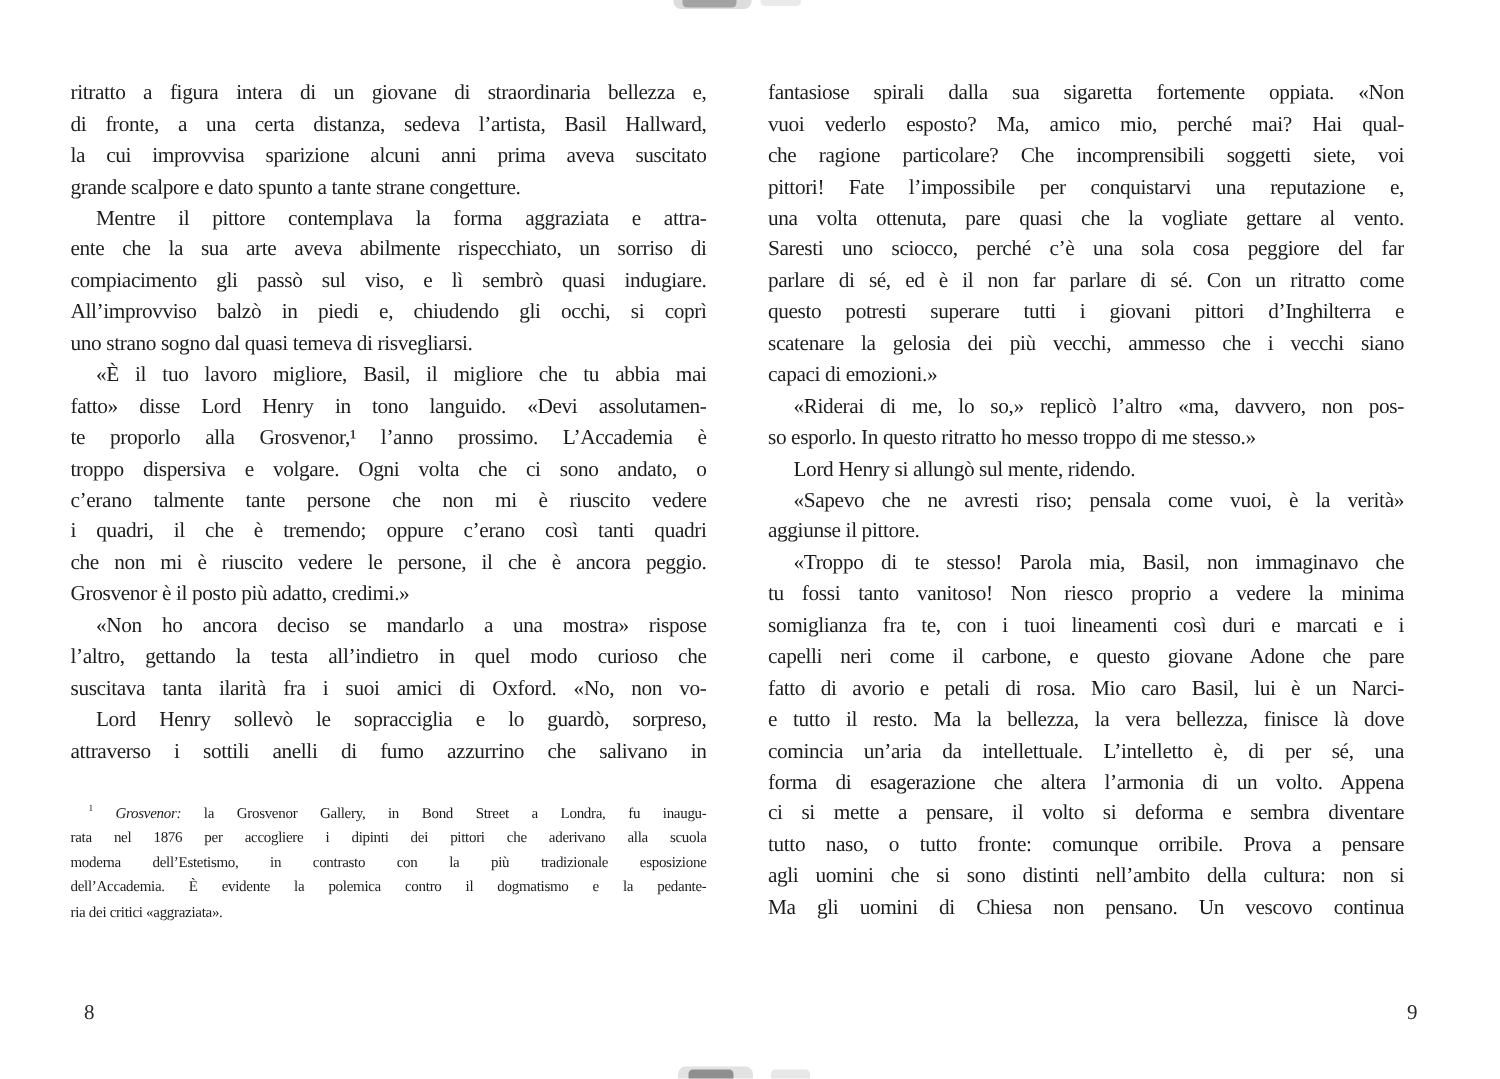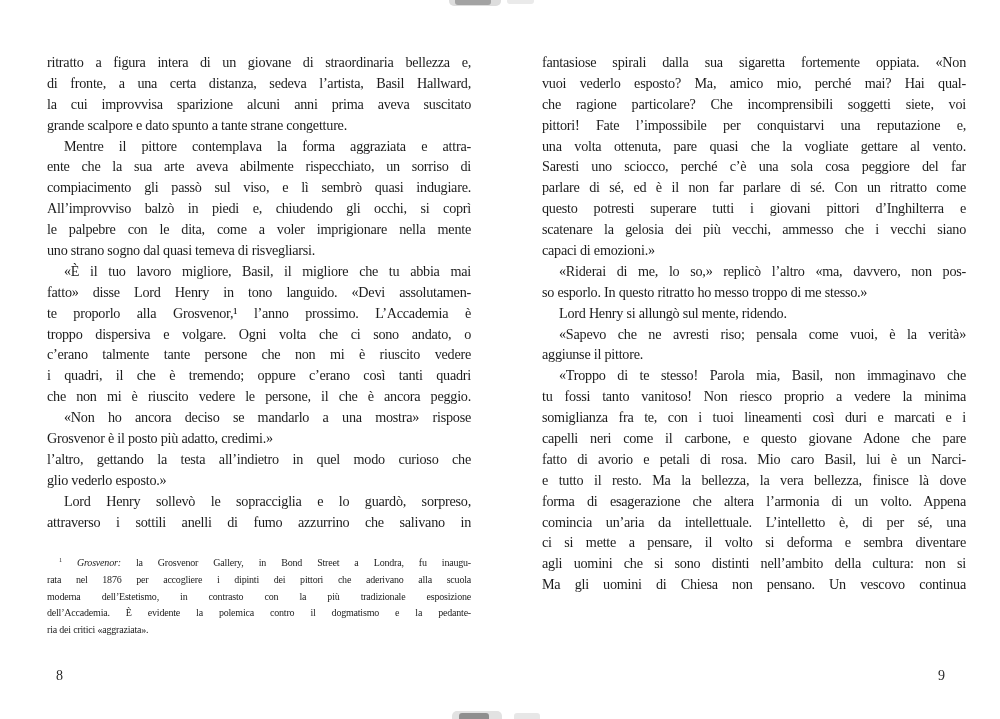--- a/index.html
+++ b/index.html
@@ -21,21 +21,21 @@
     inset: 0;
     background: #ffffff;
     padding-left: 28px;
   }
   .page {
     position: absolute;
     top: 52px;
     width: 424px;
   }
   #left-page  { left: 47px; }
-  #right-page { left: 542px; }
+  #right-page { left: 512px; }
 
   .line {
     font-size: 14.2px;
     letter-spacing: -0.25px;
     line-height: 20.9px;
     height: 20.9px;
     overflow: hidden;
     text-align: justify;
     white-space: normal;
   }
@@ -96,33 +96,32 @@
   <section class="page" id="left-page">
     <div class="paragraphs">
         <div class="line">ritratto a figura intera di un giovane di straordinaria bellezza e,<span class="j"></span></div>
         <div class="line">di fronte, a una certa distanza, sedeva l’artista, Basil Hallward,<span class="j"></span></div>
         <div class="line">la cui improvvisa sparizione alcuni anni prima aveva suscitato<span class="j"></span></div>
         <div class="line">grande scalpore e dato spunto a tante strane congetture.</div>
         <div class="line indent">Mentre il pittore contemplava la forma aggraziata e attra-<span class="j"></span></div>
         <div class="line">ente che la sua arte aveva abilmente rispecchiato, un sorriso di<span class="j"></span></div>
         <div class="line">compiacimento gli passò sul viso, e lì sembrò quasi indugiare.<span class="j"></span></div>
         <div class="line">All’improvviso balzò in piedi e, chiudendo gli occhi, si coprì<span class="j"></span></div>
-        <div class="line">le palpebre con le dita, come a voler imprigionare nella mente<span class="j"></span></div>
         <div class="line">uno strano sogno dal quasi temeva di risvegliarsi.</div>
         <div class="line indent">«È il tuo lavoro migliore, Basil, il migliore che tu abbia mai<span class="j"></span></div>
         <div class="line">fatto» disse Lord Henry in tono languido. «Devi assolutamen-<span class="j"></span></div>
         <div class="line">te proporlo alla Grosvenor,¹ l’anno prossimo. L’Accademia è<span class="j"></span></div>
         <div class="line">troppo dispersiva e volgare. Ogni volta che ci sono andato, o<span class="j"></span></div>
         <div class="line">c’erano talmente tante persone che non mi è riuscito vedere<span class="j"></span></div>
         <div class="line">i quadri, il che è tremendo; oppure c’erano così tanti quadri<span class="j"></span></div>
         <div class="line">che non mi è riuscito vedere le persone, il che è ancora peggio.<span class="j"></span></div>
+        <div class="line">Grosvenor è il posto più adatto, credimi.»</div>
         <div class="line indent">«Non ho ancora deciso se mandarlo a una mostra» rispose<span class="j"></span></div>
-        <div class="line">Grosvenor è il posto più adatto, credimi.»</div>
         <div class="line">l’altro, gettando la testa all’indietro in quel modo curioso che<span class="j"></span></div>
-        <div class="line">glio vederlo esposto.»</div>
+        <div class="line">suscitava tanta ilarità fra i suoi amici di Oxford. «No, non vo-<span class="j"></span></div>
         <div class="line indent">Lord Henry sollevò le sopracciglia e lo guardò, sorpreso,<span class="j"></span></div>
         <div class="line">attraverso i sottili anelli di fumo azzurrino che salivano in<span class="j"></span></div>
       </div>
     <div class="footnote">
         <div class="line indent"><sup>1</sup> <em>Grosvenor:</em> la Grosvenor Gallery, in Bond Street a Londra, fu inaugu-<span class="j"></span></div>
         <div class="line">rata nel 1876 per accogliere i dipinti dei pittori che aderivano alla scuola<span class="j"></span></div>
         <div class="line">moderna dell’Estetismo, in contrasto con la più tradizionale esposizione<span class="j"></span></div>
         <div class="line">dell’Accademia. È evidente la polemica contro il dogmatismo e la pedante-<span class="j"></span></div>
         <div class="line">ria dei critici «aggraziata».</div>
       </div>
@@ -144,23 +143,24 @@
         <div class="line">so esporlo. In questo ritratto ho messo troppo di me stesso.»</div>
         <div class="line indent">Lord Henry si allungò sul mente, ridendo.</div>
         <div class="line indent">«Sapevo che ne avresti riso; pensala come vuoi, è la verità»<span class="j"></span></div>
         <div class="line">aggiunse il pittore.</div>
         <div class="line indent">«Troppo di te stesso! Parola mia, Basil, non immaginavo che<span class="j"></span></div>
         <div class="line">tu fossi tanto vanitoso! Non riesco proprio a vedere la minima<span class="j"></span></div>
         <div class="line">somiglianza fra te, con i tuoi lineamenti così duri e marcati e i<span class="j"></span></div>
         <div class="line">capelli neri come il carbone, e questo giovane Adone che pare<span class="j"></span></div>
         <div class="line">fatto di avorio e petali di rosa. Mio caro Basil, lui è un Narci-<span class="j"></span></div>
         <div class="line">e tutto il resto. Ma la bellezza, la vera bellezza, finisce là dove<span class="j"></span></div>
+        <div class="line">comincia un’aria da intellettuale. L’intelletto è, di per sé, una<span class="j"></span></div>
         <div class="line">forma di esagerazione che altera l’armonia di un volto. Appena<span class="j"></span></div>
-        <div class="line">comincia un’aria da intellettuale. L’intelletto è, di per sé, una<span class="j"></span></div>
         <div class="line">ci si mette a pensare, il volto si deforma e sembra diventare<span class="j"></span></div>
+        <div class="line">tutto naso, o tutto fronte: comunque orribile. Prova a pensare<span class="j"></span></div>
         <div class="line">agli uomini che si sono distinti nell’ambito della cultura: non si<span class="j"></span></div>
         <div class="line">Ma gli uomini di Chiesa non pensano. Un vescovo continua<span class="j"></span></div>
       </div>
   </section>
 
   <div class="page-number" id="page-num-left">8</div>
 
   <div class="page-number" id="page-num-right">9</div>
 
 </div>

